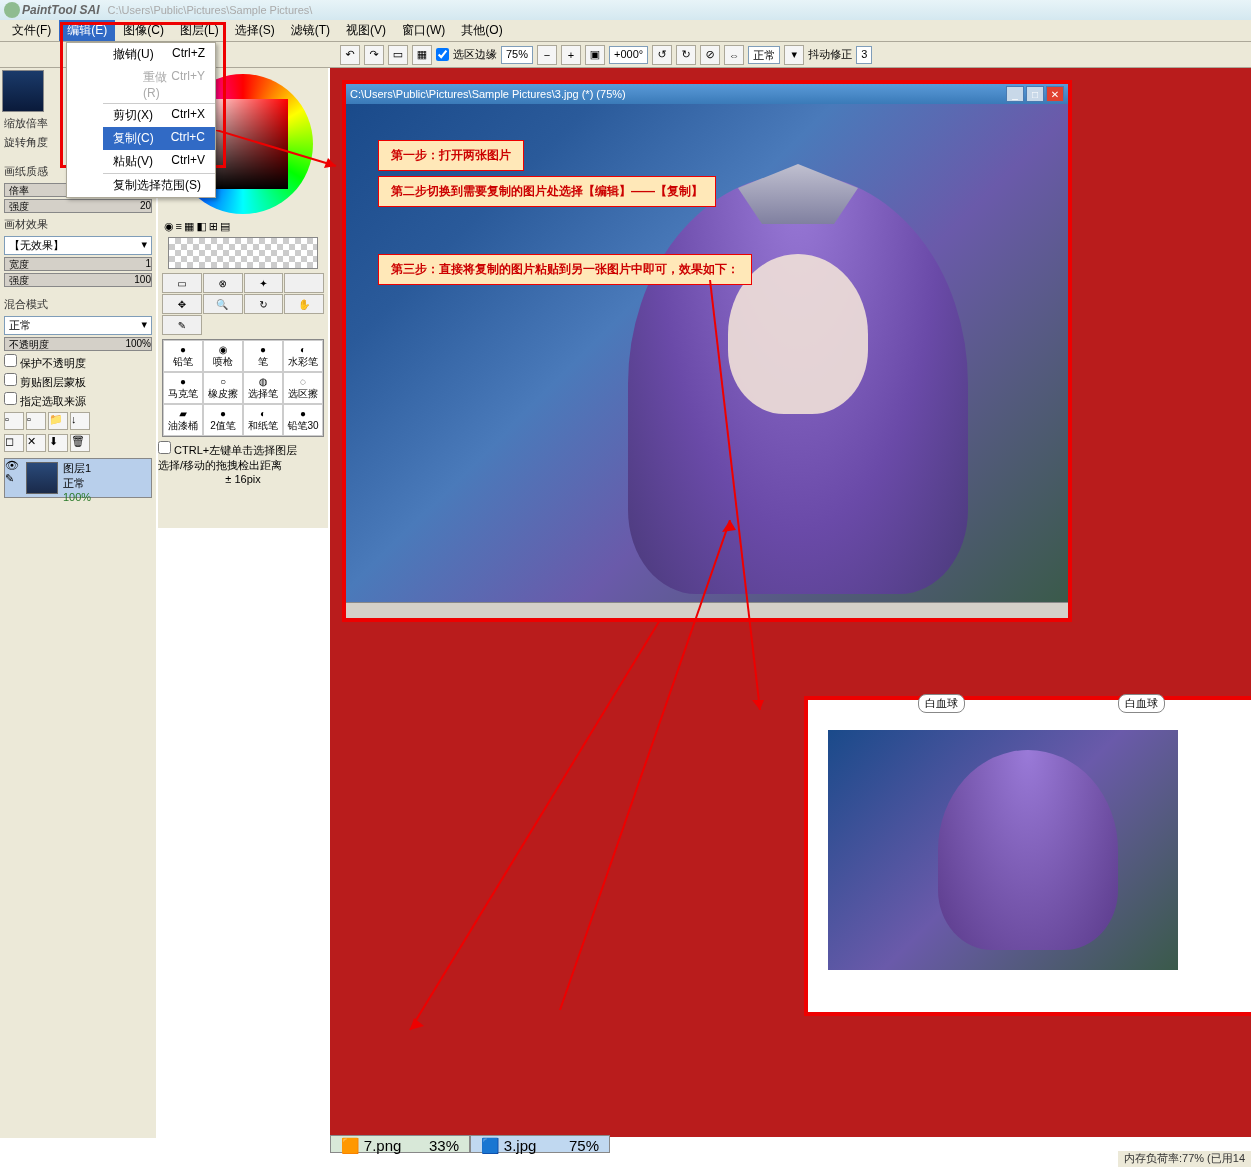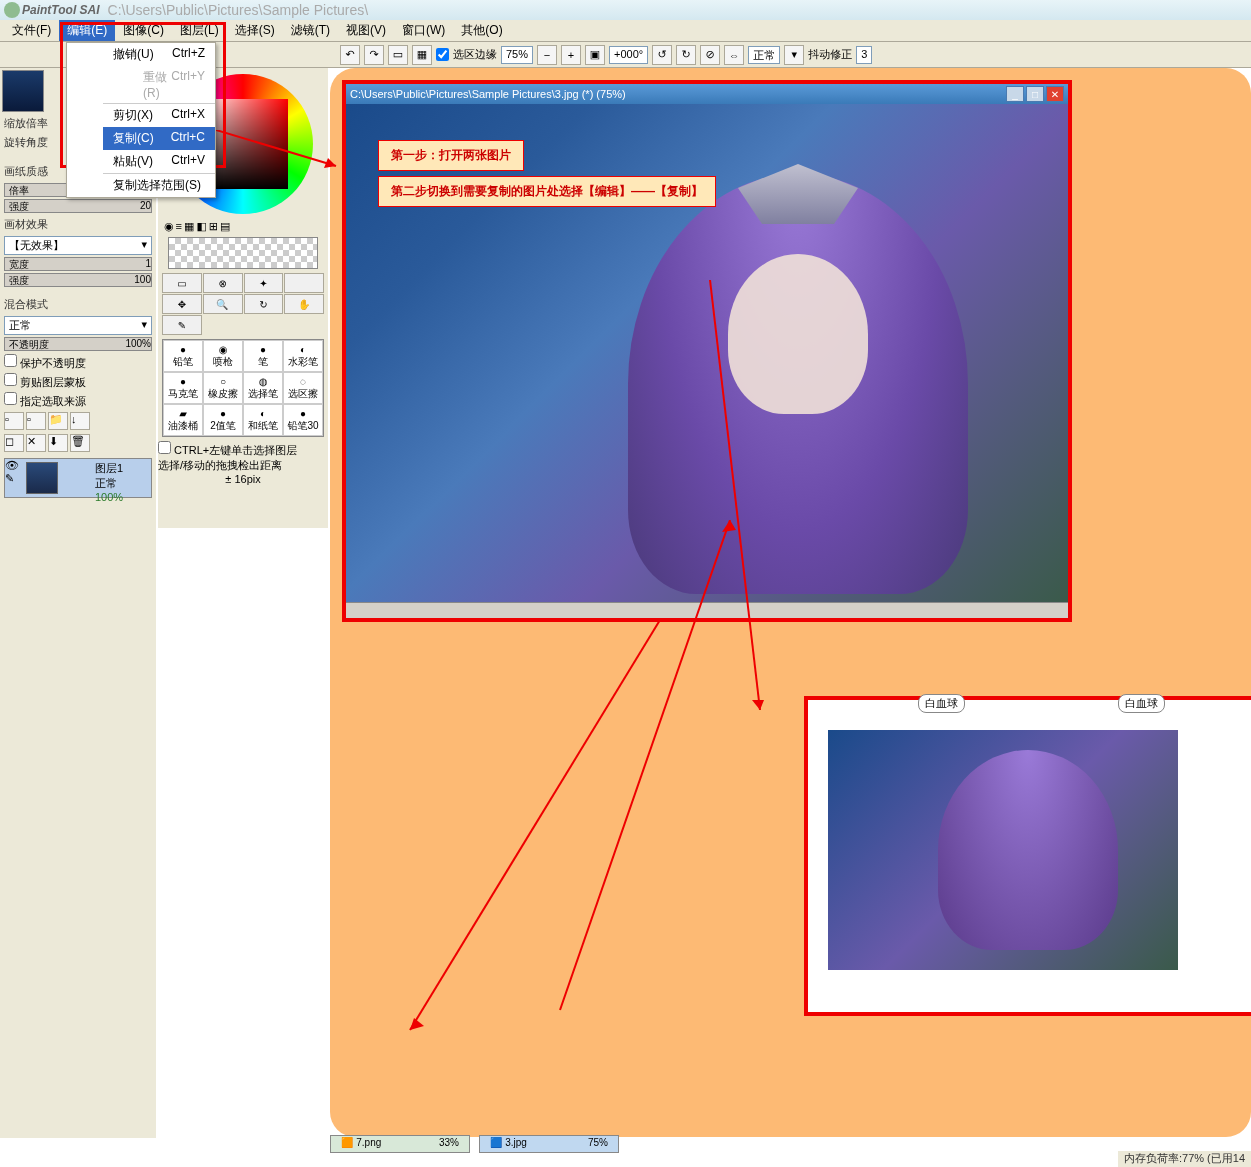--- a/index.html
+++ b/index.html
@@ -1,21 +1,21 @@
 <!DOCTYPE html>
 <html><head>
 <meta charset="utf-8">
 <style>
 * { margin: 0; padding: 0; box-sizing: border-box; font-family: "Microsoft YaHei", Arial, sans-serif; }
 body { background: #fff; width: 1251px; height: 1167px; overflow: hidden; font-size: 12px; position: relative; }
 
 .titlebar { height: 20px; background: linear-gradient(#e8f4f8,#d4e8f0); display: flex; align-items: center; padding: 0 4px; color: #888; }
 .titlebar .logo { width: 16px; height: 16px; background: #8fbc8f; border-radius: 50%; margin-right: 2px; }
 .titlebar .app { font-style: italic; font-weight: bold; color: #666; margin-right: 8px; }
-.titlebar .path { color: #aaa; font-size: 14px; }
+.titlebar .path { color: #aaa; font-size: 11px; }
 
 .menubar { height: 22px; background: #ece9d8; border-bottom: 1px solid #aca899; display: flex; align-items: center; padding: 0 4px; }
 .menubar .item { padding: 2px 8px; cursor: default; }
 .menubar .item.active { background: #316ac5; color: #fff; }
 
 .toolbar2 { height: 26px; background: #ece9d8; border-bottom: 1px solid #aca899; display: flex; align-items: center; gap: 4px; padding: 0 340px 0 340px; font-size: 11px; }
 .toolbar2 .tbtn { width: 20px; height: 20px; border: 1px solid #aca899; background: #f5f5f5; display: inline-flex; align-items: center; justify-content: center; }
 .toolbar2 .field { border: 1px solid #7f9db9; background: #fff; padding: 1px 4px; height: 18px; }
 
 .dropdown { position: absolute; top: 42px; left: 66px; width: 150px; background: #fff; border: 1px solid #aca899; box-shadow: 2px 2px 4px rgba(0,0,0,.3); z-index: 100; }
@@ -39,21 +39,21 @@
 .toolpanel { position: absolute; top: 68px; left: 158px; width: 170px; height: 460px; background: #ece9d8; font-size: 11px; }
 .colorwheel { width: 140px; height: 140px; margin: 6px auto; position: relative; }
 .wheel-ring { width: 140px; height: 140px; border-radius: 50%; background: conic-gradient(red,yellow,lime,cyan,blue,magenta,red); display: flex; align-items: center; justify-content: center; }
 .wheel-inner { width: 90px; height: 90px; background: linear-gradient(to right,#fff,red),linear-gradient(to top,#000,transparent); background-blend-mode: multiply; }
 .swatch { width: 150px; height: 32px; background: repeating-conic-gradient(#ccc 0 25%,#fff 0 50%) 0 0/12px 12px; margin: 4px auto; border: 1px solid #888; }
 .toolgrid { display: grid; grid-template-columns: repeat(4,1fr); gap: 1px; margin: 4px; }
 .toolgrid .cell { height: 20px; border: 1px solid #aca899; background: #f0f0f0; display: flex; align-items: center; justify-content: center; font-size: 10px; }
 .brushgrid { display: grid; grid-template-columns: repeat(4,1fr); gap: 0; margin: 4px; border: 1px solid #888; }
 .brushgrid .cell { height: 32px; border: 1px solid #ccc; background: #fff; display: flex; flex-direction: column; align-items: center; justify-content: center; font-size: 10px; }
 
-.canvas-area { position: absolute; top: 68px; left: 330px; right: 0; bottom: 30px; background: #fdba74; border-radius: 25px; }
+.canvas-area { position: absolute; top: 68px; left: 330px; right: 0; bottom: 30px; background: #b91c1c; }
 .docwin { position: absolute; top: 12px; left: 12px; width: 730px; height: 542px; border: 4px solid #e00; background: #6a8aaa; }
 .docwin .titlebar2 { height: 20px; background: linear-gradient(#5a9ad8,#3a7ab8); color: #fff; display: flex; align-items: center; justify-content: space-between; padding: 0 4px; font-size: 11px; }
 .docwin .winbtns { display: flex; gap: 2px; }
 .docwin .winbtn { width: 18px; height: 16px; background: #c8d8e8; border: 1px solid #4a7ab0; display: flex; align-items: center; justify-content: center; font-size: 10px; }
 .docwin .winbtn.close { background: #e04030; color: #fff; }
 .docwin .content { position: relative; height: calc(100% - 36px); background: linear-gradient(135deg,#1a4a8a 0%,#2a5a9a 20%,#4a7aba 40%,#6a5aaa 60%,#3a5a4a 100%); overflow: hidden; }
 .docwin .character { position: absolute; right: 80px; top: 10px; width: 380px; height: 480px; }
 .docwin .hair { position: absolute; top: 60px; left: 20px; width: 340px; height: 420px; background: radial-gradient(ellipse at top,#9a7ad8,#6a4aa8 60%,#4a3a7a); border-radius: 50% 50% 20% 20%; }
 .docwin .face { position: absolute; top: 140px; left: 120px; width: 140px; height: 160px; background: #f0e0d8; border-radius: 50% 50% 40% 40%; opacity: 0.9; }
 .docwin .crown { position: absolute; top: 50px; left: 130px; width: 120px; height: 60px; background: linear-gradient(#c0c0d0,#8080a0); clip-path: polygon(50% 0,100% 40%,80% 100%,20% 100%,0 40%); }
@@ -62,21 +62,21 @@
 .step { position: absolute; background: #ffe8b8; border: 1px solid #e00; padding: 6px 12px; font-size: 12px; color: #c00; font-weight: bold; }
 
 .result-box { position: absolute; top: 628px; left: 474px; width: 452px; height: 320px; border: 4px solid #e00; background: #fff; }
 .result-box .inner { position: absolute; top: 30px; left: 20px; width: 350px; height: 240px; background: linear-gradient(135deg,#1a4a8a,#6a5aaa,#3a5a4a); }
 .result-box .small-char { position: absolute; top: 20px; right: 60px; width: 180px; height: 200px; }
 .result-box .small-hair { width: 100%; height: 100%; background: radial-gradient(ellipse at top,#9a7ad8,#5a3a8a); border-radius: 50% 50% 30% 30%; }
 .result-box .label-tag { position: absolute; top: -6px; background: #fff; border: 1px solid #888; padding: 1px 6px; border-radius: 8px; font-size: 11px; }
 
 .red-annot { position: absolute; border: 3px solid #e00; pointer-events: none; }
 
-.taskbar { position: absolute; bottom: 14px; left: 330px; height: 18px; display: flex; gap: 9px; font-size: 10px; }
+.taskbar { position: absolute; bottom: 14px; left: 330px; height: 18px; display: flex; gap: 0; font-size: 15px; }
 .taskbar .tab { border: 1px solid #888; background: #d8e8d8; padding: 1px 10px; display: flex; gap: 6px; width: 140px; justify-content: space-between; }
 .statusbar { position: absolute; bottom: 0; right: 0; height: 16px; font-size: 11px; color: #333; padding: 0 6px; background: #ece9d8; }
 
 svg.arrow { position: absolute; pointer-events: none; z-index: 50; }
 </style>
 </head>
 <body>
 
 <div class="titlebar">
   <span class="logo"></span>
@@ -196,21 +196,21 @@
     <span class="sbtn">✕</span>
     <span class="sbtn">⬇</span>
     <span class="sbtn">🗑</span>
   </div>
   <div class="layerbox sel2">
     <div style="width:18px;display:flex;flex-direction:column;">
       <span>👁</span>
       <span>✎</span>
     </div>
     <div class="layerthumb"></div>
-    <div style="padding:2px;margin-left:32px;">
+    <div style="padding:2px;">
       <div>图层1</div>
       <div>正常</div>
       <div style="color:#2a7a2a">100%</div>
     </div>
   </div>
 </div>
 
 <div class="toolpanel">
   <div class="colorwheel">
     <div class="wheel-ring">
@@ -307,20 +307,21 @@
         <div class="hair"></div>
         <div class="face"></div>
         <div class="crown"></div>
       </div>
     </div>
     <div class="scrollbar-h"></div>
   </div>
 
   <div class="step" style="top:72px;left:48px">第一步：打开两张图片</div>
   <div class="step" style="top:108px;left:48px">第二步切换到需要复制的图片处选择【编辑】——【复制】</div>
+  <div class="step" style="top:186px;left:48px">第三步：直接将复制的图片粘贴到另一张图片中即可，效果如下：</div>
 
   <div class="result-box">
     <span class="label-tag" style="left:110px">白血球</span>
     <span class="label-tag" style="left:310px">白血球</span>
     <div class="inner">
       <div class="small-char">
           <div class="small-hair"></div>
         </div>
     </div>
   </div>

